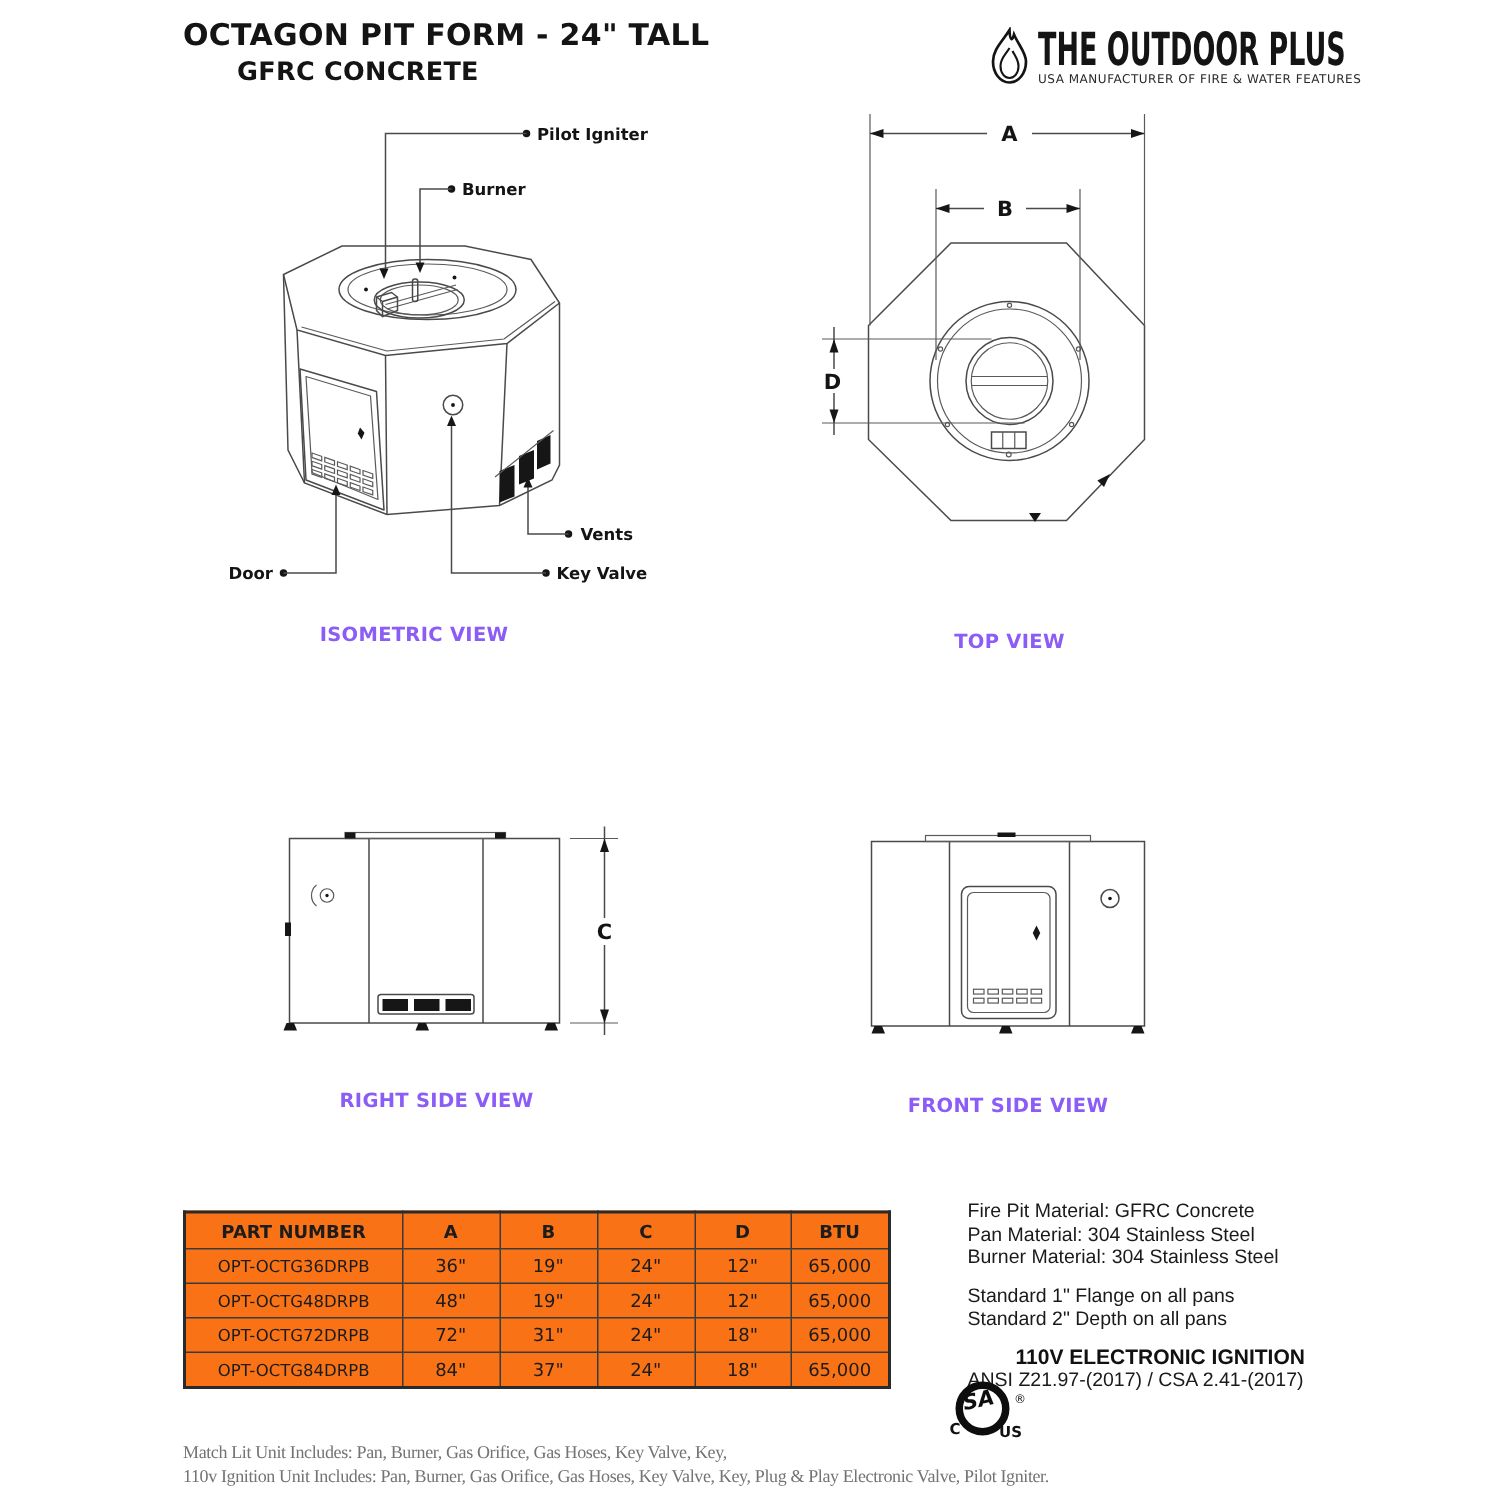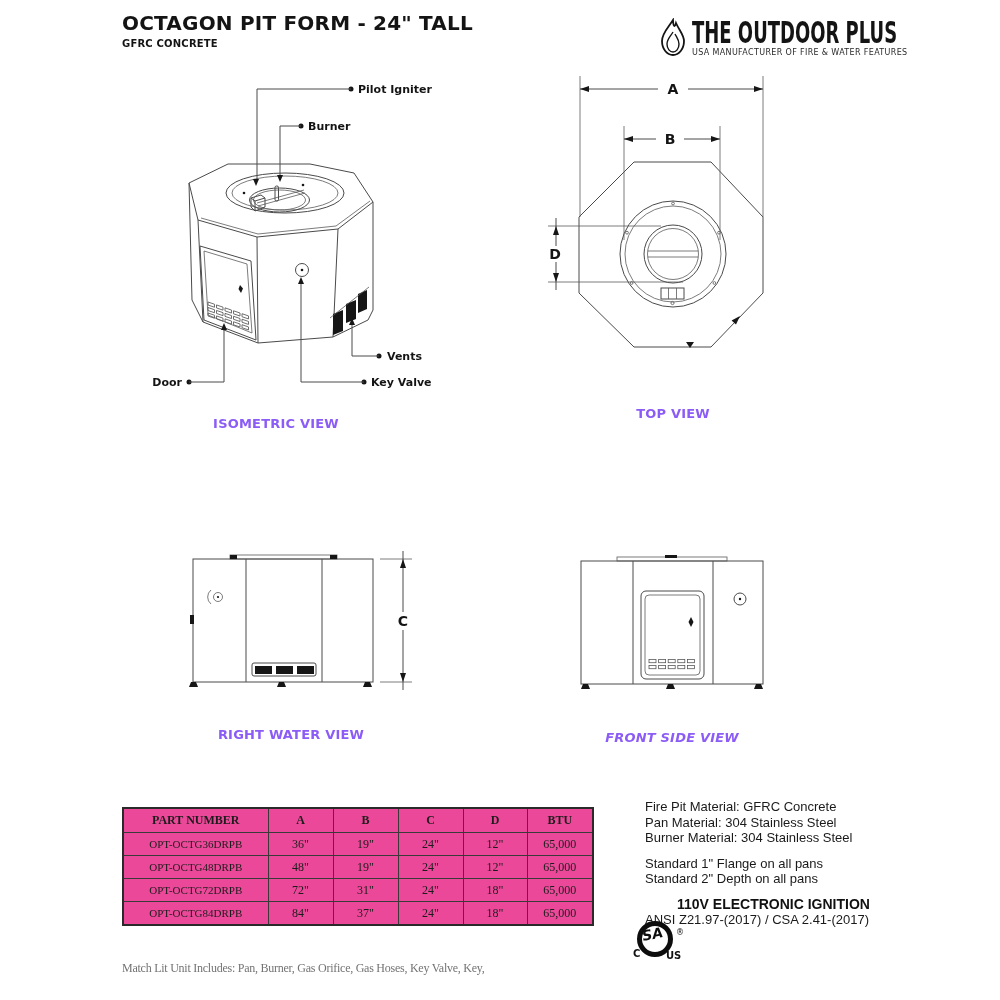--- a/index.html
+++ b/index.html
@@ -1,35 +1,35 @@
 <!DOCTYPE html>
 <html><head>
 <meta charset="utf-8">
 <style>
   html,body{margin:0;padding:0;background:#fff;}
   #page{position:relative;width:1000px;height:1000px;background:#ffffff;overflow:hidden;
         font-family:"DejaVu Sans",sans-serif;color:#111;}
   .abs{position:absolute;}
   
   .title{font-size:20px;font-weight:bold;color:#141414;letter-spacing:.2px;white-space:nowrap;}
-  .subtitle{font-size:10px;font-weight:bold;color:#141414;letter-spacing:.2px;}
+  .subtitle{font-size:17px;font-weight:bold;color:#141414;letter-spacing:.2px;margin-left:36px;}
   .brand-name{font-size:29px;line-height:30px;font-weight:bold;color:#141414;white-space:nowrap;
               transform:scale(.62,1.05);transform-origin:left top;}
   .brand-tag{font-size:8px;font-weight:normal;color:#2a2a2a;letter-spacing:.35px;white-space:nowrap;}
   
   .caption{font-size:13px;font-weight:bold;color:#8b5cf6;text-align:center;letter-spacing:.2px;}
   
   svg .ln{stroke:#4a4a4a;stroke-width:1;fill:none;}
   svg .thin{stroke:#5a5a5a;stroke-width:.8;fill:none;}
   svg .fillk{fill:#161616;stroke:none;}
   svg text{font-family:"DejaVu Sans",sans-serif;font-weight:bold;fill:#141414;}
   svg .lbl{font-size:11px;}
   svg .dim{font-size:14px;}
   
-  table.spec{border-collapse:collapse;table-layout:fixed;width:470px;background:#ec4899;font-family:Liberation Serif, serif;}
+  table.spec{border-collapse:collapse;table-layout:fixed;width:470px;background:#f97316;}
   table.spec td,table.spec th{border:1px solid #3a3a3a;text-align:center;vertical-align:middle;
       font-size:12px;color:#1c1c1c;padding:0;height:22px;font-weight:normal;}
   table.spec tr.hd th{font-weight:bold;height:23px;font-size:12px;}
   table.spec{border:2px solid #2a2a2a;}
   table.spec td.pn{font-size:11px;}
   
   .specline{font-size:13px;line-height:15.5px;color:#1a1a1a;font-family:"Liberation Sans",sans-serif;white-space:nowrap;}
   .specbold{font-size:14px;line-height:16px;font-weight:bold;color:#111;font-family:"Liberation Sans",sans-serif;white-space:nowrap;margin-left:32px;}
   
   .foot{font-size:12px;line-height:15.5px;color:#737373;letter-spacing:-.25px;
@@ -187,21 +187,21 @@
     </g>
 
     <g>
       <path class="thin" d="M8,166 H121 M8,222 H143"></path>
       <path class="ln" d="M16,158 V186 M16,202 V230"></path>
       <polygon class="fillk" points="16,166 13,175 19,175"></polygon>
       <polygon class="fillk" points="16,222 13,213 19,213"></polygon>
       <text class="dim" x="15" y="199" text-anchor="middle">D</text>
     </g>
   </svg>
-  <div class="abs caption" style="left:593px;top:406px;width:160px;">TOP VIEW</div>
+  <div class="abs caption" style="left:593px;top:421px;width:160px;">TOP VIEW</div>
 
   <svg class="abs" style="left:150px;top:540px;" width="280" height="160" viewBox="0 0 280 160">
     <rect class="ln" x="43" y="19" width="180" height="123"></rect>
     <path class="ln" d="M96,19 V142 M172,19 V142"></path>
 
     <rect class="thin" x="80" y="15" width="107" height="4"></rect>
     <rect class="fillk" x="80" y="15" width="7" height="4"></rect>
     <rect class="fillk" x="180" y="15" width="7" height="4"></rect>
 
     <g>
@@ -223,21 +223,21 @@
     <polygon class="fillk" points="213,147 222,147 220,142 215,142"></polygon>
 
     <g>
       <path class="thin" d="M230,19 H262 M230,142 H262"></path>
       <path class="ln" d="M253,11 V72 M253,90 V150"></path>
       <polygon class="fillk" points="253,19 250,28 256,28"></polygon>
       <polygon class="fillk" points="253,142 250,133 256,133"></polygon>
       <text class="dim" x="253" y="86" text-anchor="middle">C</text>
     </g>
   </svg>
-  <div class="abs caption" style="left:191px;top:727px;width:200px;">RIGHT WATER VIEW</div>
+  <div class="abs caption" style="left:191px;top:727px;width:200px;">RIGHT SIDE VIEW</div>
 
   <svg class="abs" style="left:570px;top:540px;" width="210" height="160" viewBox="0 0 210 160">
     <rect class="ln" x="11" y="21" width="182" height="123"></rect>
     <path class="ln" d="M63,21 V144 M143,21 V144"></path>
     <rect class="thin" x="47" y="17" width="110" height="4"></rect>
     <rect class="fillk" x="95" y="15" width="12" height="3"></rect>
 
     <g>
       <rect class="ln" x="71" y="51" width="63" height="88" rx="5"></rect>
       <rect class="thin" x="75" y="55" width="55" height="80" rx="4"></rect>
@@ -258,21 +258,21 @@
 
     <g>
       <circle class="ln" cx="170" cy="59" r="6"></circle>
       <circle class="fillk" cx="170" cy="59" r="1.2"></circle>
     </g>
 
     <polygon class="fillk" points="11,149 20,149 18,144 13,144"></polygon>
     <polygon class="fillk" points="96,149 105,149 103,144 98,144"></polygon>
     <polygon class="fillk" points="184,149 193,149 191,144 186,144"></polygon>
   </svg>
-  <div class="abs caption" style="left:572px;top:730px;width:200px;font-style:italic;">FRONT SIDE VIEW</div>
+  <div class="abs caption" style="left:572px;top:730px;width:200px;">FRONT SIDE VIEW</div>
 
   <div class="abs" style="left:122px;top:807px;">
     <table class="spec">
       <colgroup>
         <col style="width:145px">
           <col style="width:65px">
           <col style="width:65px">
         <col style="width:65px">
           <col style="width:64px">
           <col style="width:66px">
@@ -335,15 +335,16 @@
   <div class="abs" style="left:633px;top:919px;width:60px;height:42px;">
     <div class="csa-circle"></div>
     <div class="csa-sa">SA</div>
     <div class="csa-r">®</div>
     <div class="csa-c">C</div>
     <div class="csa-us">US</div>
   </div>
 
   <div class="abs" style="left:122px;top:961px;width:860px;">
     <div class="foot">Match Lit Unit Includes: Pan, Burner, Gas Orifice, Gas Hoses, Key Valve, Key,</div>
+    <div class="foot">110v Ignition Unit Includes: Pan, Burner, Gas Orifice, Gas Hoses, Key Valve, Key, Plug &amp; Play Electronic Valve, Pilot Igniter.</div>
   </div>
 
 </div>
 
 </body></html>

